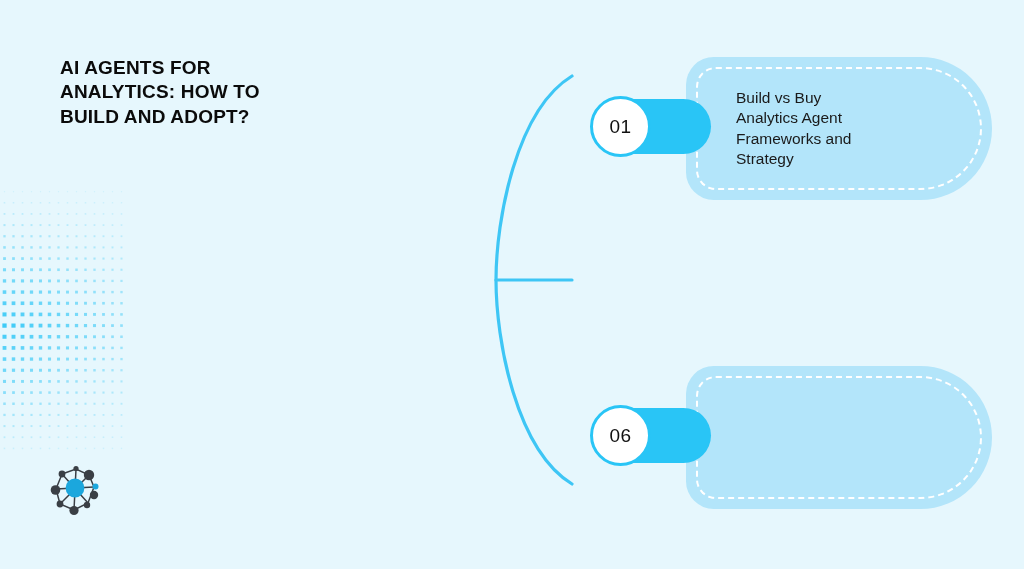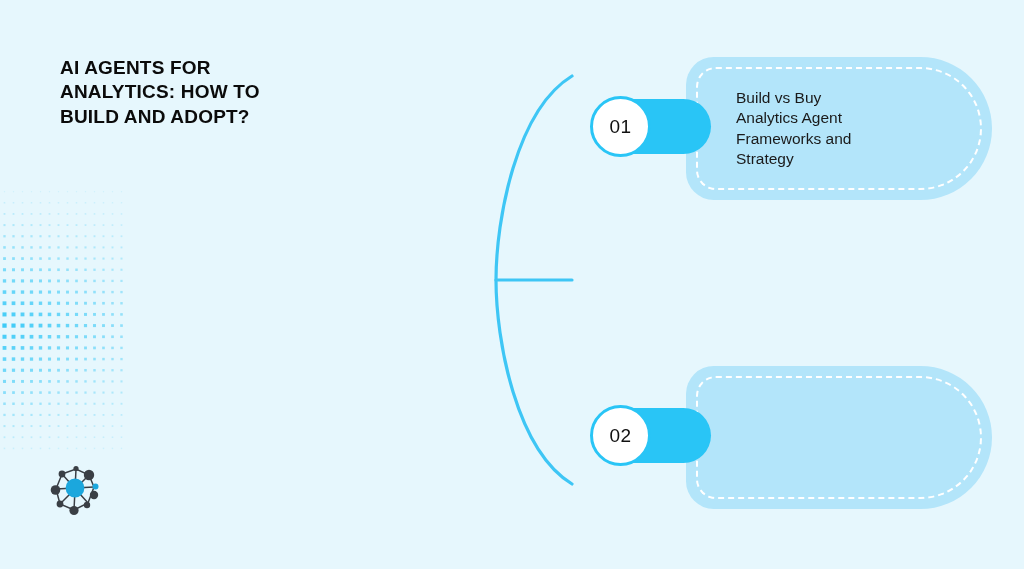--- a/index.html
+++ b/index.html
@@ -496,17 +496,17 @@
       <div class="badge">01</div>
     </div>
   </div>
 
 
   <div class="step s2">
     <div class="card">
       <div class="card-dash"></div>
     </div>
     <div class="pill">
-      <div class="badge">02</div>
+      <div class="badge">06</div>
     </div>
   </div>
 
 </div>
 
 </body></html>

